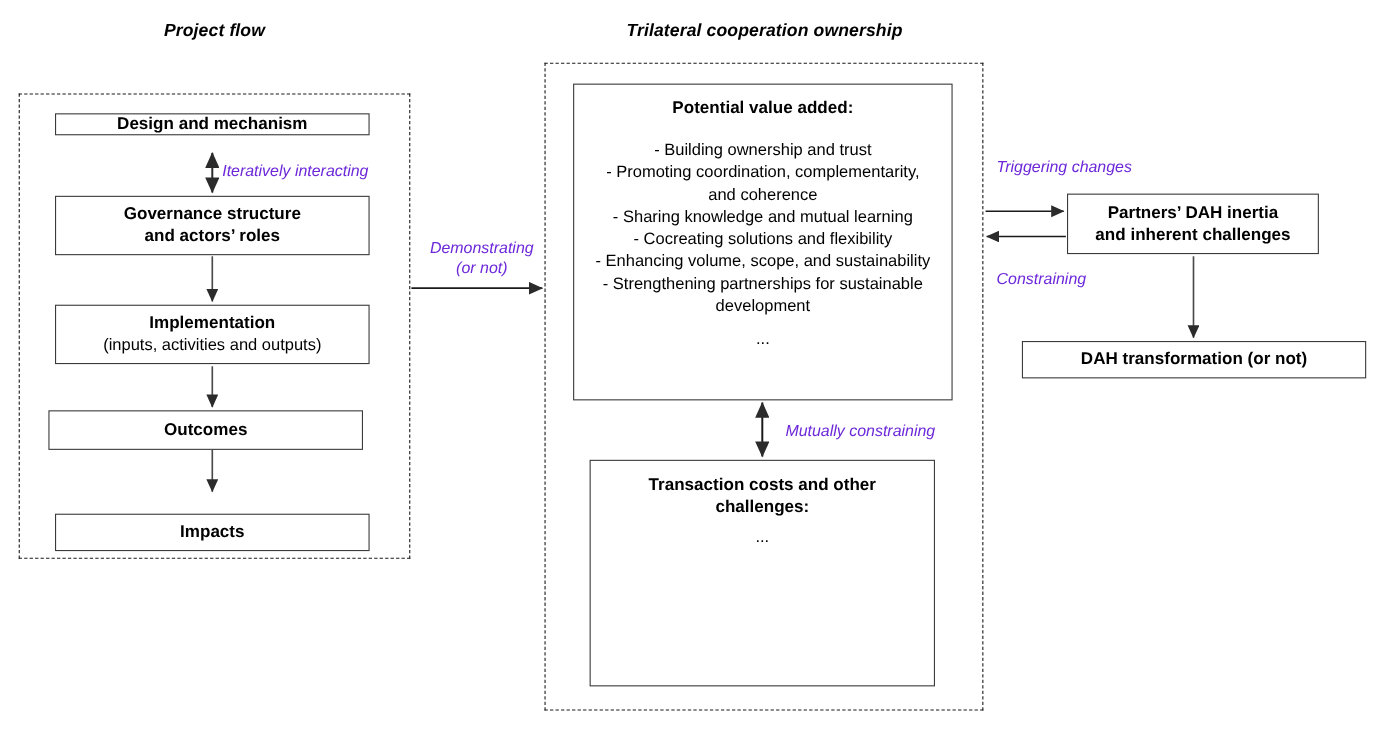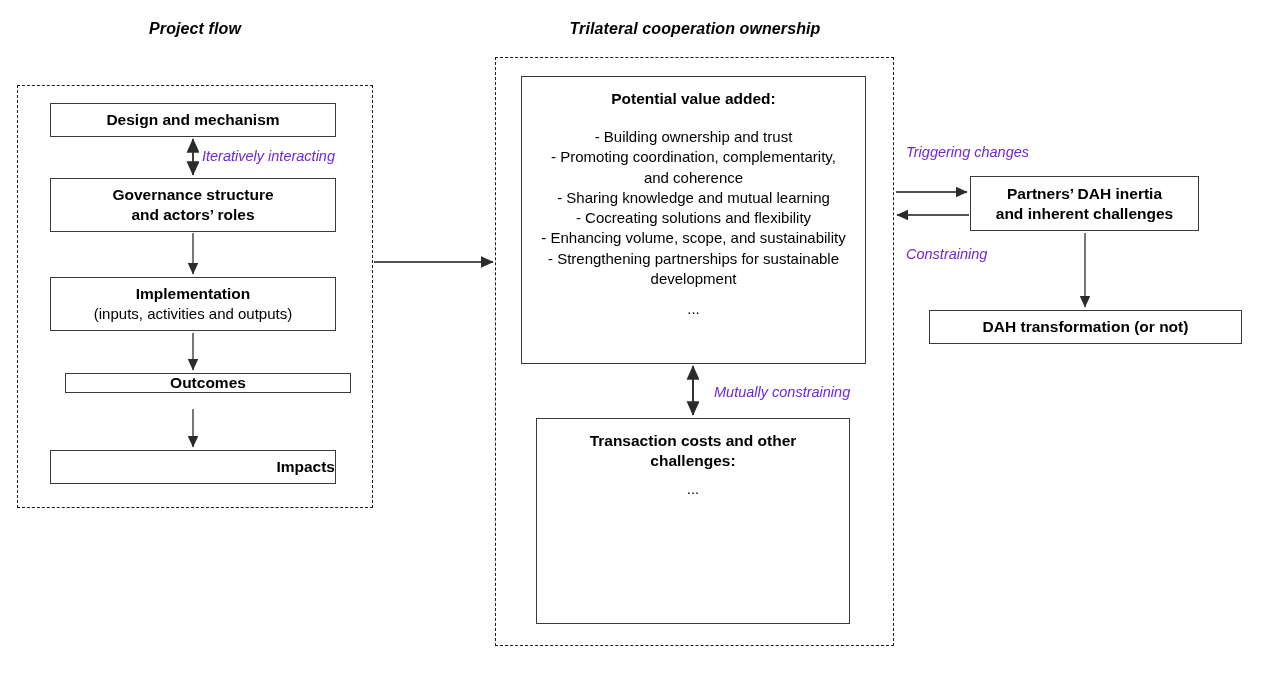--- a/index.html
+++ b/index.html
@@ -106,44 +106,48 @@
 <div id="canvas">
 
   <div class="panel-title" style="left:17px; top:20px; width:356px;">Project flow</div>
 
   <div class="panel-title" style="left:495px; top:20px; width:400px;">Trilateral cooperation ownership</div>
 
   <div class="dashed-group" style="left:17px; top:85px; width:356px; height:423px;"></div>
 
   <div class="dashed-group" style="left:495px; top:57px; width:399px; height:589px;"></div>
 
-  <div class="node" style="left:50px; top:103px; width:286px; height:34px;">
+  <div class="node" style="left:50px; top:103px; width:286px; height:20px;">
     <div class="ttl">Design and mechanism</div>
   </div>
 
   <div class="node" style="left:50px; top:178px; width:286px; height:54px;">
     <div class="ttl">Governance structure</div>
     <div class="ttl">and actors’ roles</div>
   </div>
 
   <div class="node" style="left:50px; top:277px; width:286px; height:54px;align-items:center;">
     <div class="ttl">Implementation</div>
     <div class="sub">(inputs, activities and outputs)</div>
   </div>
 
-  <div class="node" style="left:65px; top:373px; width:286px; height:20px;">
+  <div class="node" style="left:44px; top:373px; width:286px; height:36px;">
     <div class="ttl">Outcomes</div>
   </div>
 
-  <div class="node" style="left:50px; top:450px; width:286px; height:34px;align-items:flex-end;">
+  <div class="node" style="left:50px; top:467px; width:286px; height:34px;">
     <div class="ttl">Impacts</div>
   </div>
 
   <div class="edge-label" style="left:202px; top:147px;">Iteratively interacting</div>
 
+  <div class="edge-label centered" style="left:383px; top:217px; width:110px;">
+    <div>Demonstrating</div>
+    <div>(or not)</div>
+  </div>
 
   <div class="big-node" style="left:521px; top:76px; width:345px; height:288px; padding:12px 16px 10px 16px;">
     <div class="hdr">Potential value added:</div>
     <ul>
       <li style="margin-top:18px;">-   Building ownership and trust</li>
       <li>-    Promoting coordination, complementarity, and coherence</li>
       <li>-   Sharing knowledge and mutual learning</li>
       <li>-   Cocreating solutions and flexibility</li>
       <li>-   Enhancing volume, scope, and sustainability</li>
       <li>-   Strengthening partnerships for sustainable development</li>

